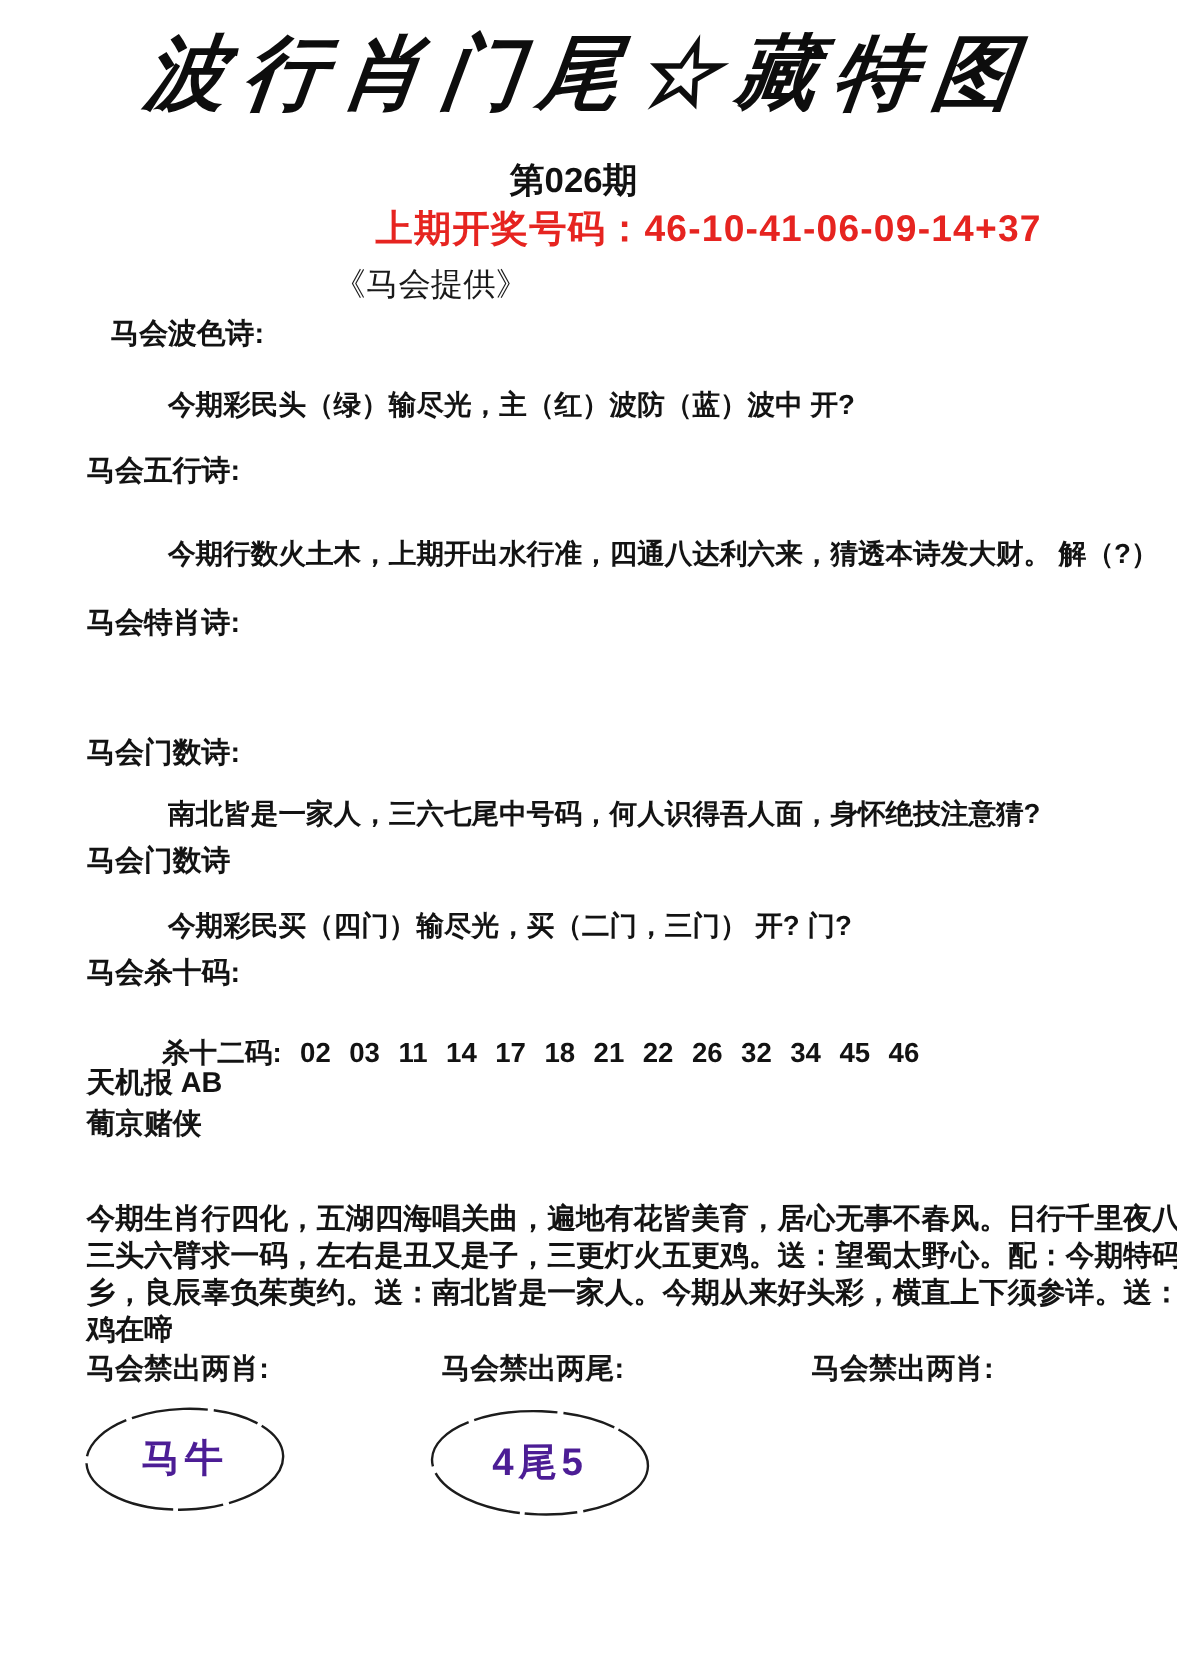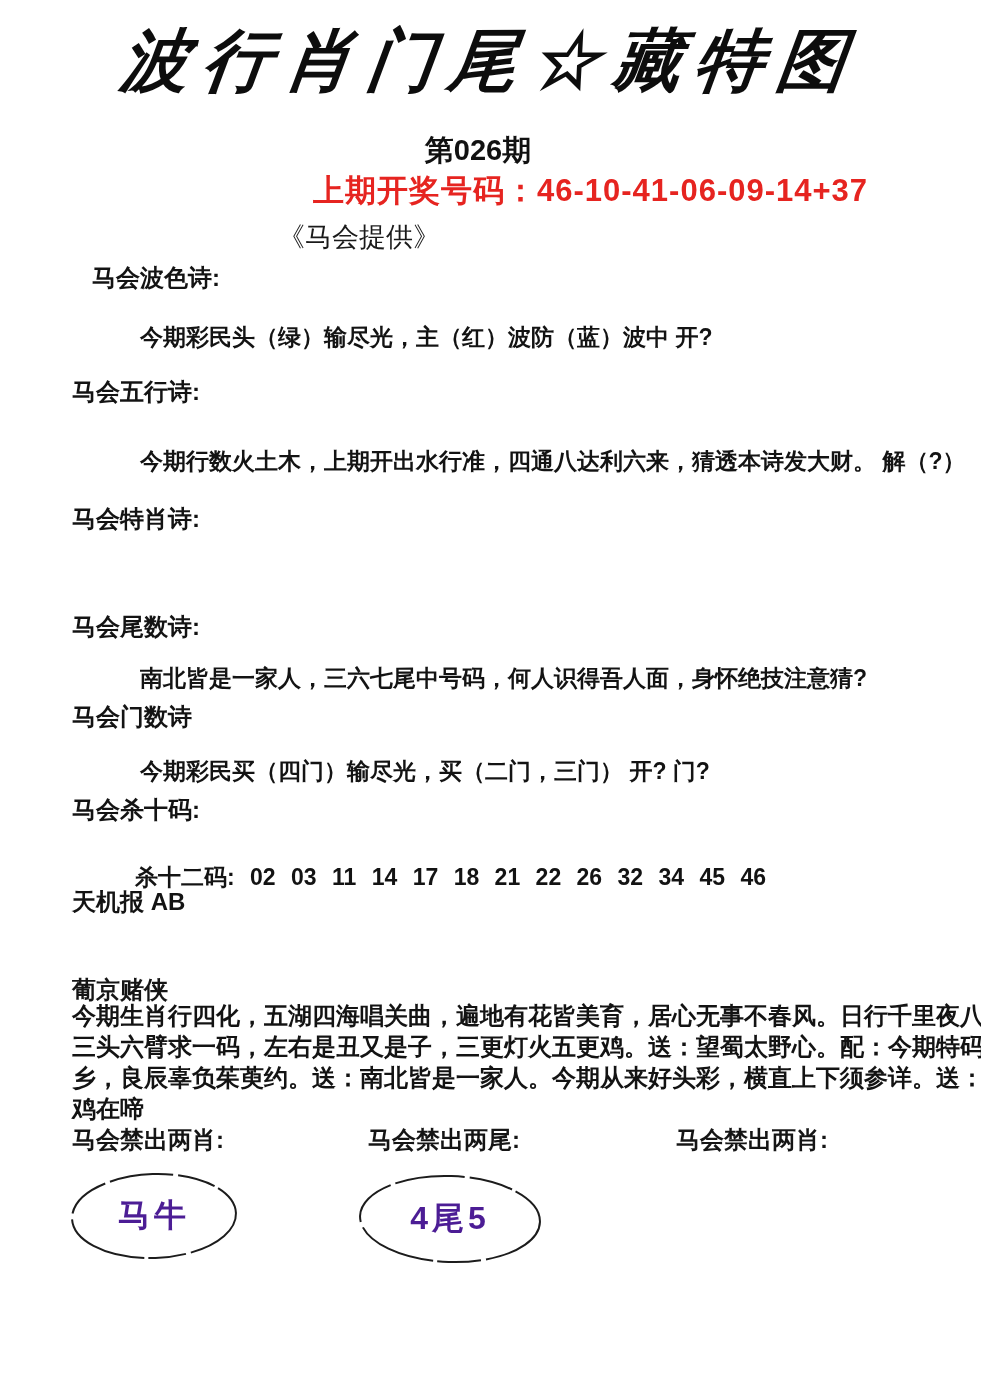--- a/index.html
+++ b/index.html
@@ -66,21 +66,21 @@
   .sec-poem {
     left: 140px;
     font-size: 23px;
     font-weight: 700;
     color: #131313;
     white-space: nowrap;
   }
   .numline { word-spacing: 9px; left: 135px; margin-top: 12px; }
   .pujing-heading {
     left: 72px;
-    top: 974px;
+    top: 920px;
     font-size: 24px;
     font-weight: 700;
   }
   .pujing-para {
     left: 72px;
     top: 1000px;
     width: 860px;
     font-size: 24px;
     font-weight: 700;
     line-height: 31px;
@@ -118,21 +118,21 @@
   <div class="abs provider">《马会提供》</div>
 
   <div class="abs sec-heading" style="top:262px;margin-left:20px;">马会波色诗:</div>
   <div class="abs sec-poem" style="top:322px;">今期彩民头（绿）输尽光，主（红）波防（蓝）波中 开?</div>
 
   <div class="abs sec-heading" style="top:376px;">马会五行诗:</div>
   <div class="abs sec-poem" style="top:446px;">今期行数火土木，上期开出水行准，四通八达利六来，猜透本诗发大财。 解（?）</div>
 
   <div class="abs sec-heading" style="top:503px;">马会特肖诗:</div>
 
-  <div class="abs sec-heading" style="top:611px;">马会尾数诗:</div>
+  <div class="abs sec-heading" style="top:611px;">马会门数诗:</div>
   <div class="abs sec-poem" style="top:663px;">南北皆是一家人，三六七尾中号码，何人识得吾人面，身怀绝技注意猜?</div>
 
   <div class="abs sec-heading" style="top:701px;">马会门数诗</div>
   <div class="abs sec-poem" style="top:756px;">今期彩民买（四门）输尽光，买（二门，三门） 开? 门?</div>
 
   <div class="abs sec-heading" style="top:794px;">马会杀十码:</div>
   <div class="abs sec-poem numline" style="top:850px;">杀十二码: 02 03 11 14 17 18 21 22 26 32 34 45 46</div>
 
   <div class="abs sec-heading" style="top:886px;">天机报 AB</div>
 

